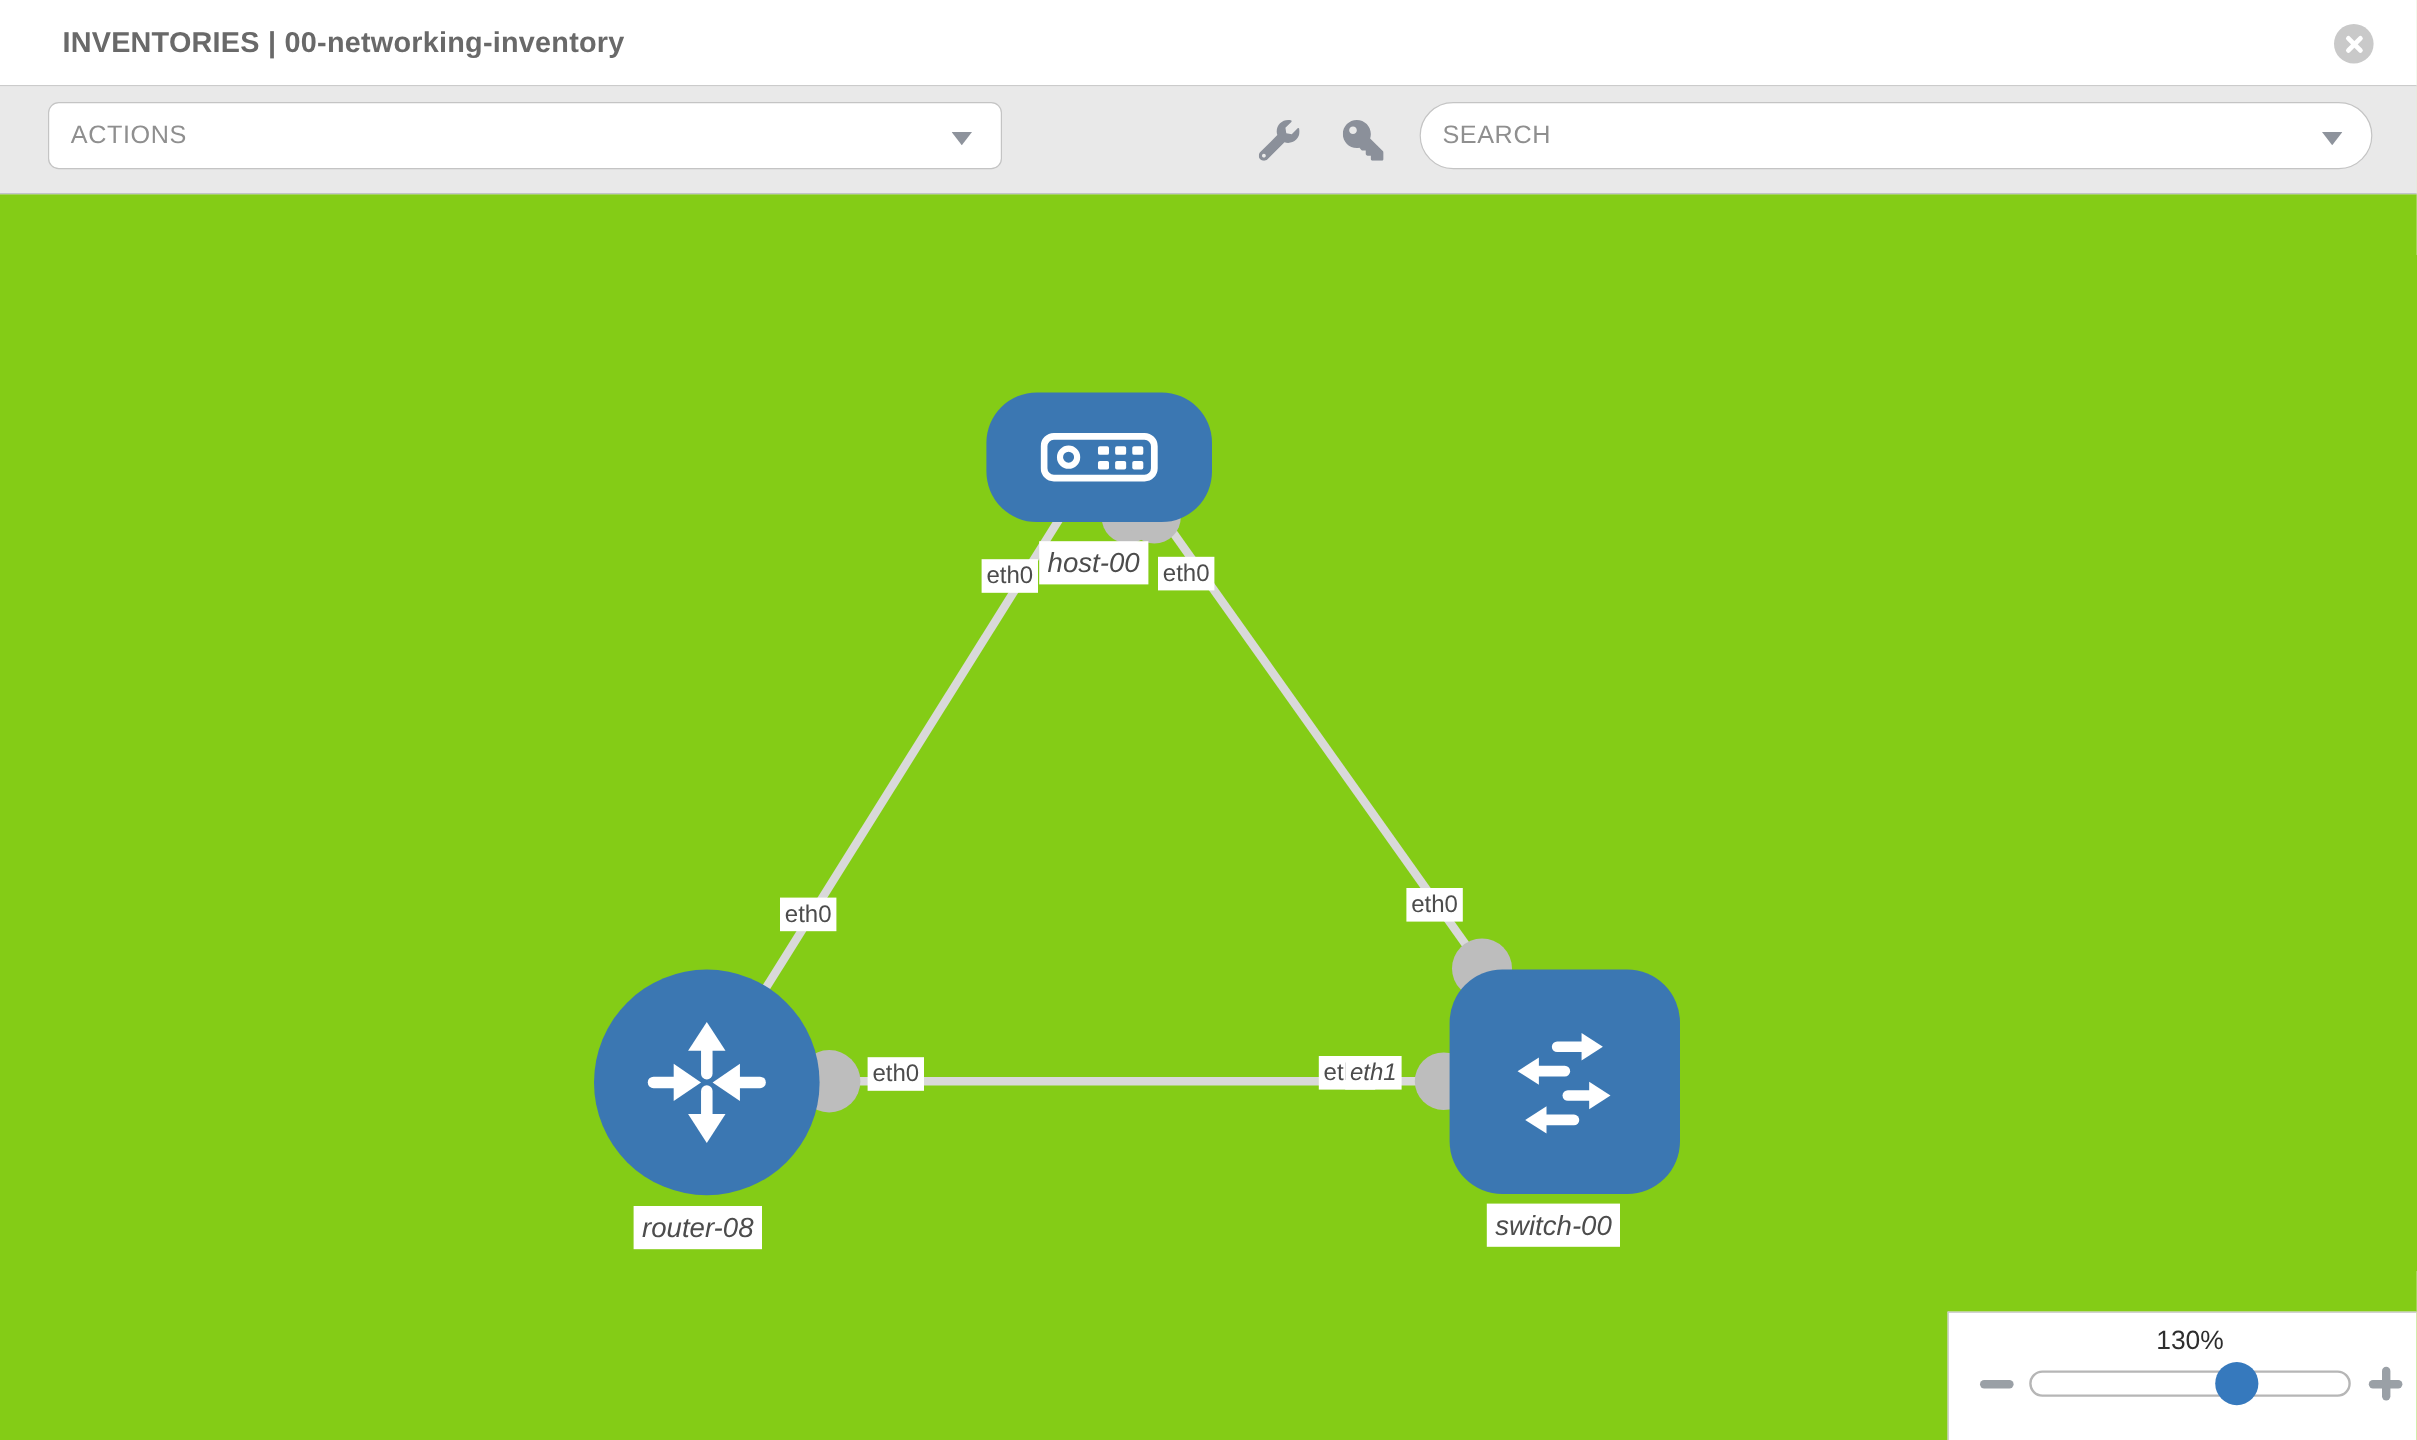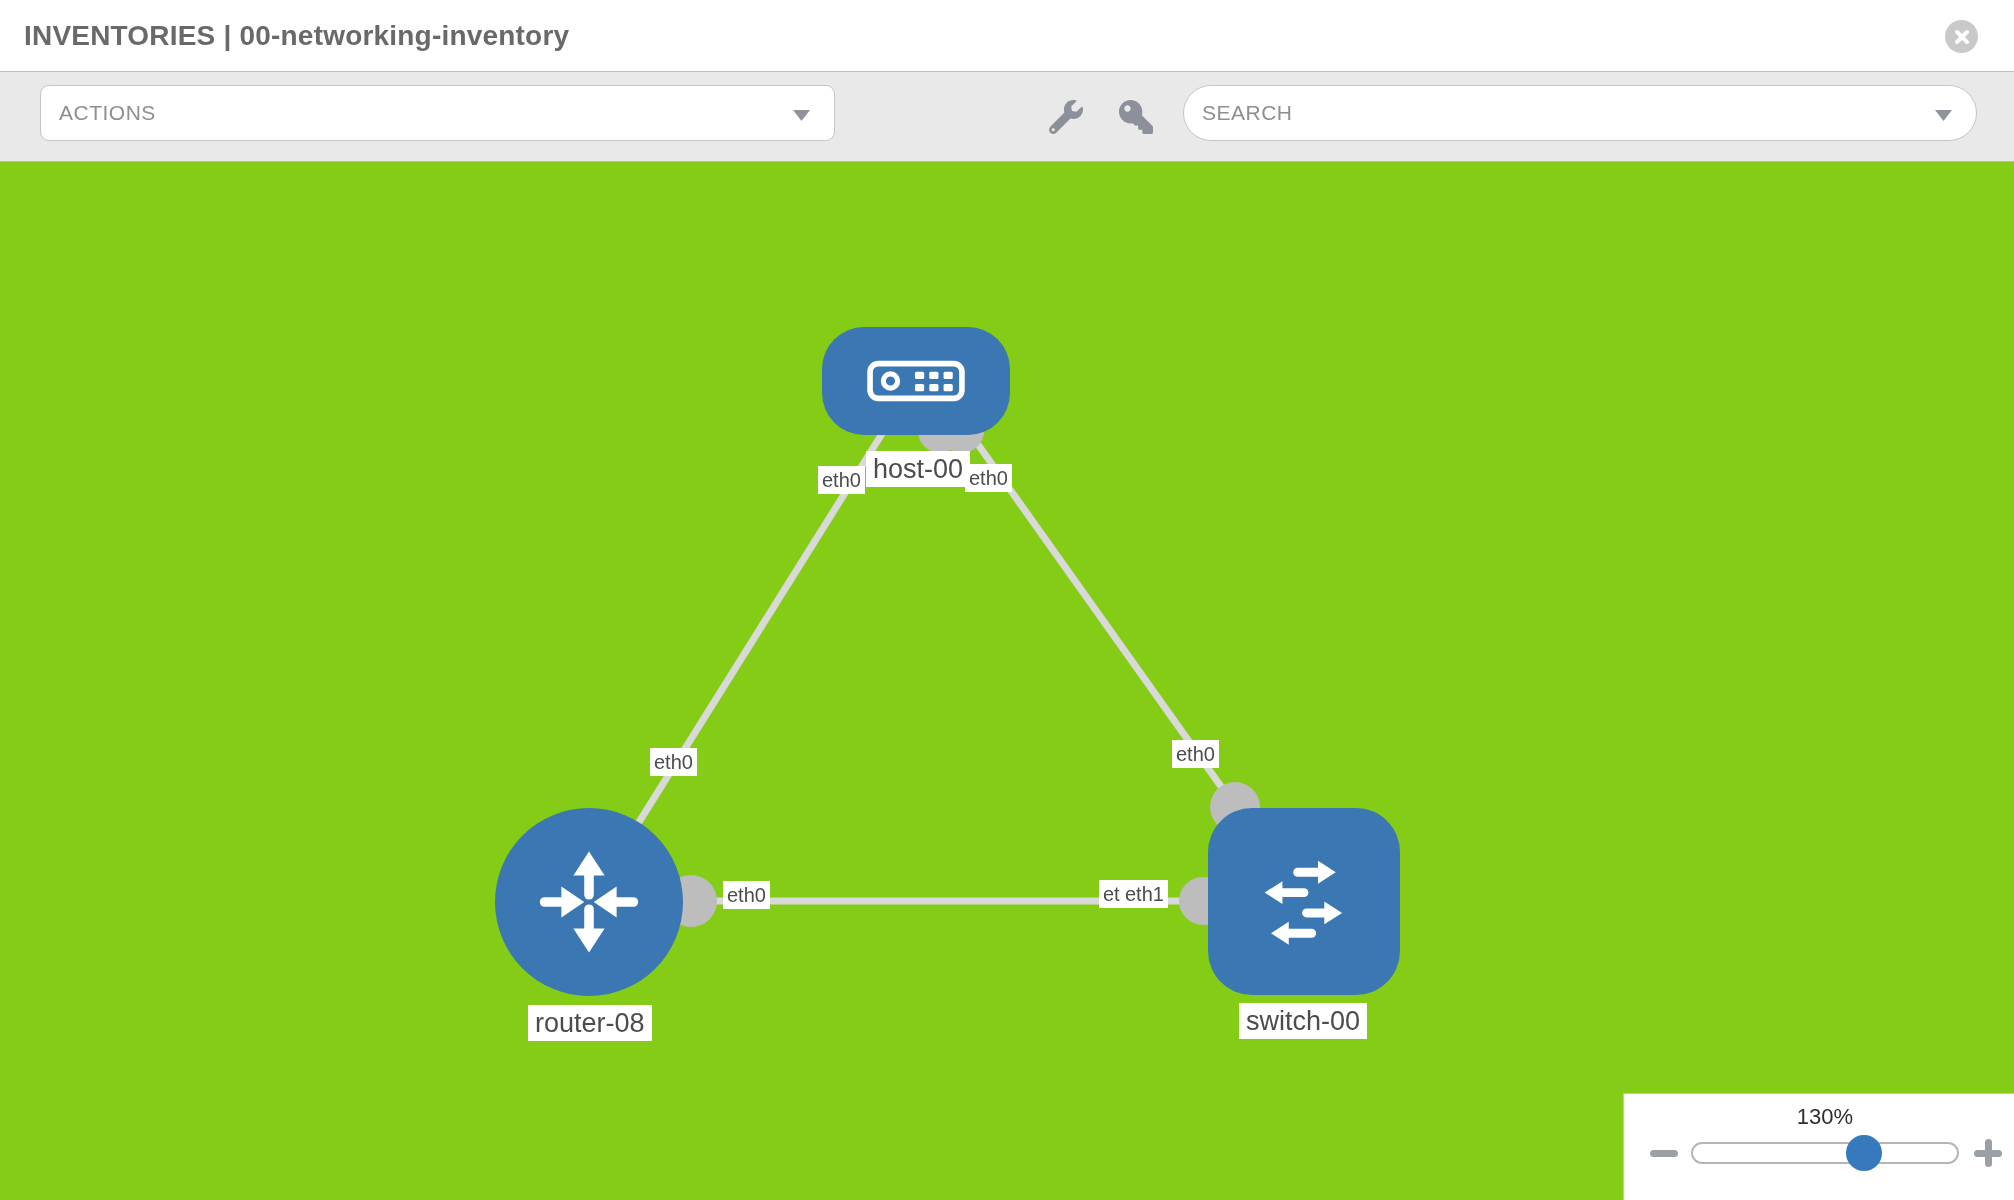--- a/index.html
+++ b/index.html
@@ -5,22 +5,22 @@
   * { box-sizing: border-box; margin: 0; padding: 0; }
   html, body { width: 2014px; height: 1200px; overflow: hidden; }
   body { font-family: "Liberation Sans", sans-serif; background: #f5f5f5; position: relative; }
 
   
   .app-header {
     position: relative; height: 72px; background: #ffffff;
     border-bottom: 1px solid #bfbfbf;
   }
   .app-title {
-    position: absolute; left: 24px; top: 0; line-height: 72px;
-    font-size: 28px; font-weight: bold; color: #696969; letter-spacing: 0.2px; text-align: right;
+    position: absolute; left: 52px; top: 0; line-height: 72px;
+    font-size: 24px; font-weight: bold; color: #696969; letter-spacing: 0.2px; text-align: right;
   }
   .close-btn {
     position: absolute; right: 36px; top: 20px; width: 33px; height: 33px;
     border-radius: 50%; background: #c9c9c9; cursor: pointer;
     display: flex; align-items: center; justify-content: center;
   }
 
   
   .toolbar {
     position: relative; height: 90px; background: #e9e9e9;
@@ -54,21 +54,21 @@
     display: flex; align-items: center; justify-content: center;
   }
   .node svg { display: block; }
 
   .iflabel {
     position: absolute; background: #ffffff; color: #4c4c4c;
     font-size: 20px; line-height: 26px; padding: 1px 4px; white-space: nowrap;
   }
   .namelabel {
     position: absolute; background: #ffffff; color: #4c4c4c;
-    font-size: 27px; line-height: 34px; padding: 1px 7px; white-space: nowrap;
+    font-size: 23px; line-height: 34px; padding: 1px 7px; white-space: nowrap; font-style: italic;
   }
   .front { z-index: 3; }
 
   
   .zoom-panel {
     position: absolute; left: 1623px; top: 931px; width: 391px; height: 117px;
     background: #ffffff; border: 1px solid #c6c6c6; border-right: none; border-bottom: none;
   }
   .zoom-level {
     position: absolute; left: 67px; top: 10px; width: 268px;
@@ -187,21 +187,21 @@
       </g>
     </svg>
   </div>
 
   <div class="iflabel" style="left:818px;top:304px;">eth0</div>
   <div class="iflabel" style="left:965px;top:302px;">eth0</div>
   <div class="iflabel" style="left:650px;top:586px;">eth0</div>
   <div class="iflabel" style="left:1172px;top:578px;">eth0</div>
   <div class="iflabel" style="left:723px;top:719px;">eth0</div>
   <div class="iflabel" style="left:1099px;top:718px;">eth0</div>
-  <div class="iflabel front" style="left:1121px;top:718px;">eth1</div>
+  <div class="iflabel front" style="left:1121px;top:718px;font-style:italic;">eth1</div>
 
   <div class="namelabel front" style="left:866px;top:289px;">host-00</div>
   <div class="namelabel" style="left:528px;top:843px;">router-08</div>
   <div class="namelabel" style="left:1239px;top:841px;">switch-00</div>
 
   <div class="zoom-panel">
     <div class="zoom-level">130%</div>
     <div class="zoom-minus">
       <div class="bar"></div>
     </div>

